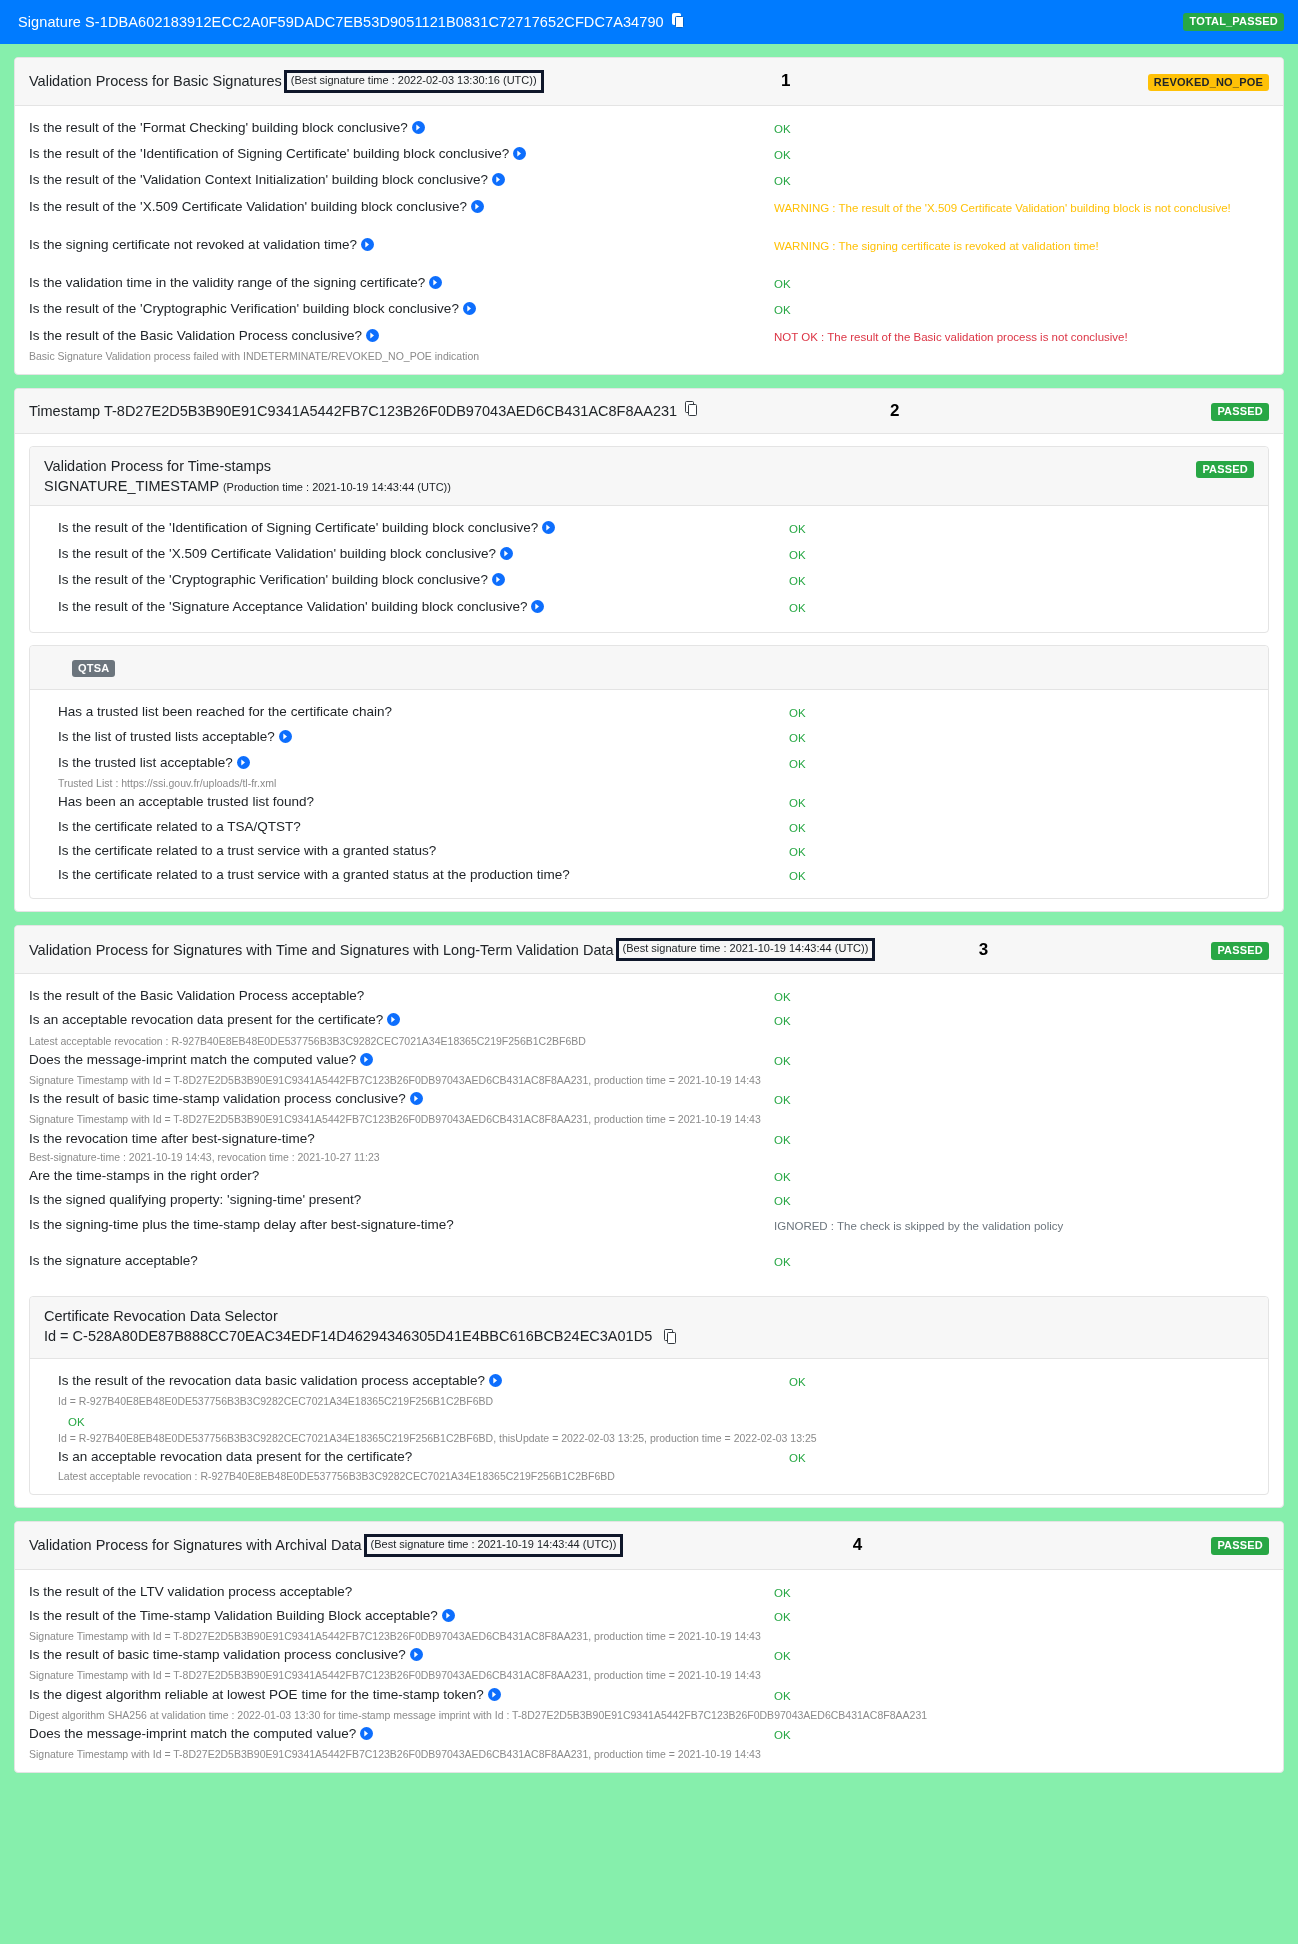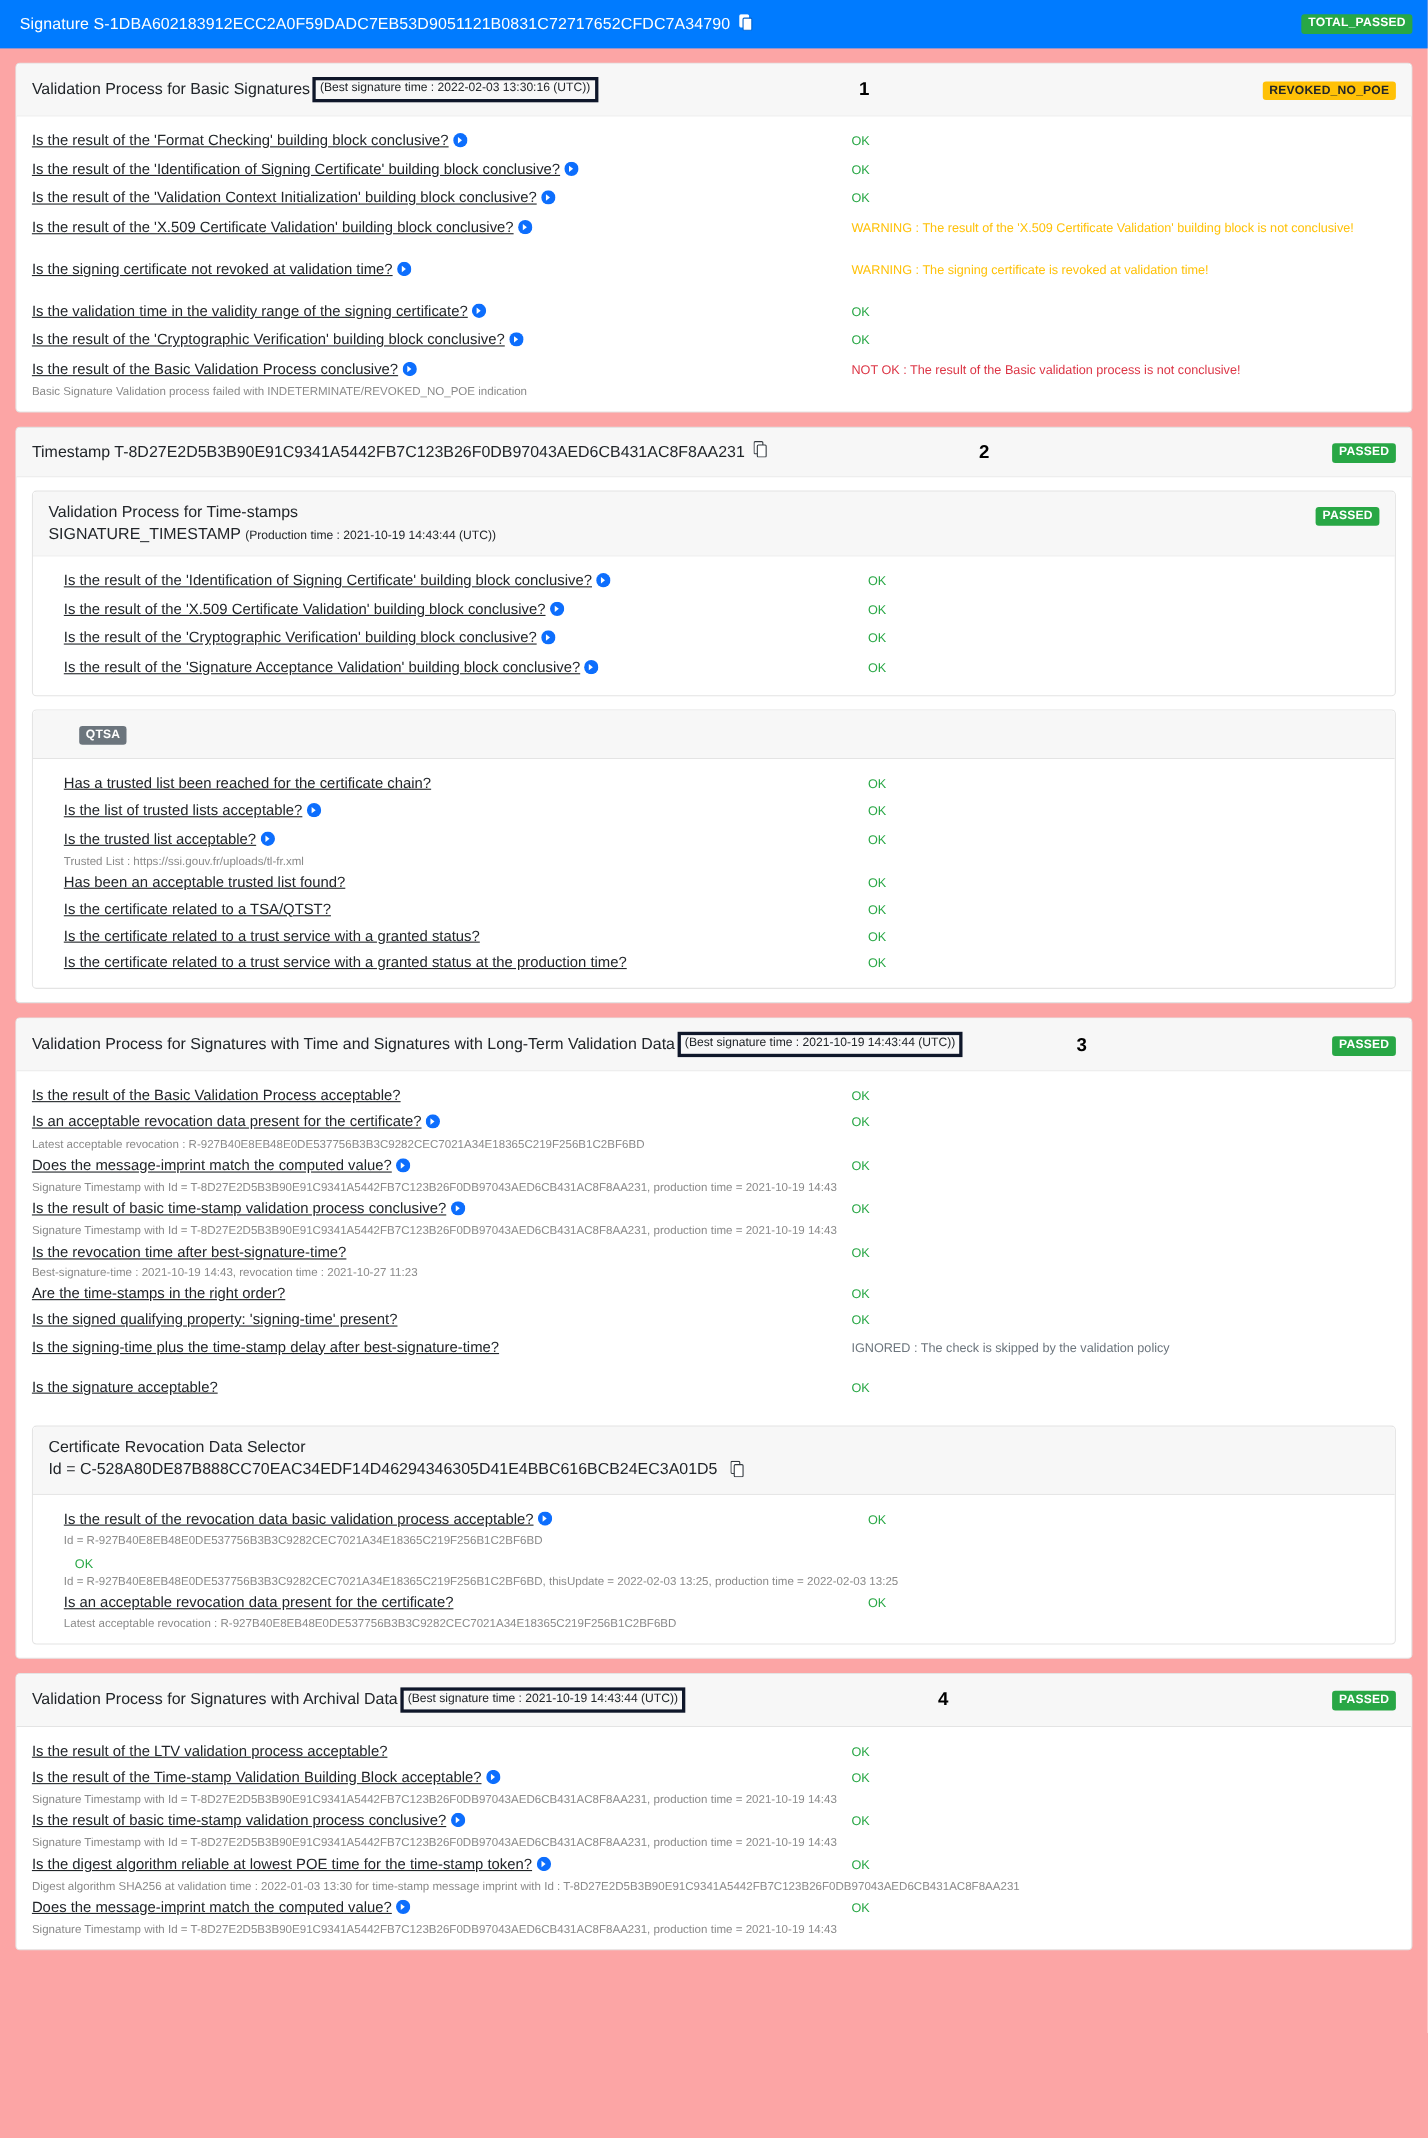--- a/index.html
+++ b/index.html
@@ -6,21 +6,21 @@
   * { box-sizing: border-box; }
   html, body {
     margin: 0; padding: 0;
     background: #ffffff;
     font-family: "Liberation Sans", sans-serif;
     color: #212529;
   }
   .page {
     width: 1298px;
     min-height: 1944px;
-    background: #fca5a5;
+    background: #86efac;
     position: relative;
   }
 
   
   .sig-header {
     background: #007bff;
     color: #ffffff;
     height: 44px;
     display: flex;
     align-items: center;
@@ -113,21 +113,20 @@
     display: flex;
     align-items: flex-start;
     padding: 2px 14px 2px 14px;
   }
   .row .q {
     flex: 0 0 735px;
     max-width: 735px;
     font-size: 13.5px;
     color: #212529;
     line-height: 1.5;
-    text-decoration: underline;
   }
   .row .status {
     flex: 1 1 auto;
     font-size: 11.5px;
     line-height: 1.45;
     padding-top: 3px;
     padding-left: 10px;
   }
   .row .q .info {
     display: inline-block;

